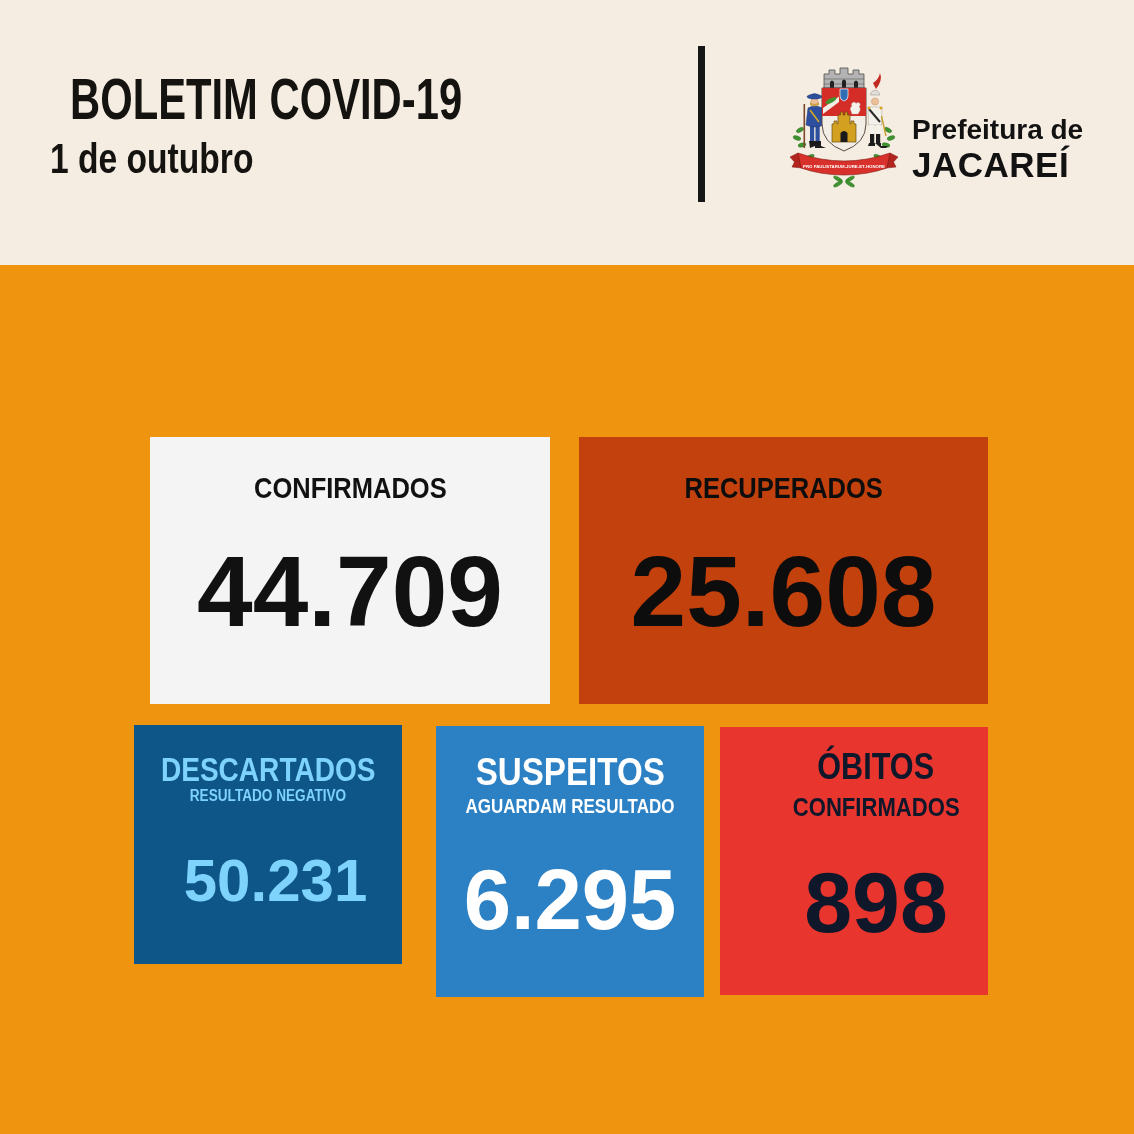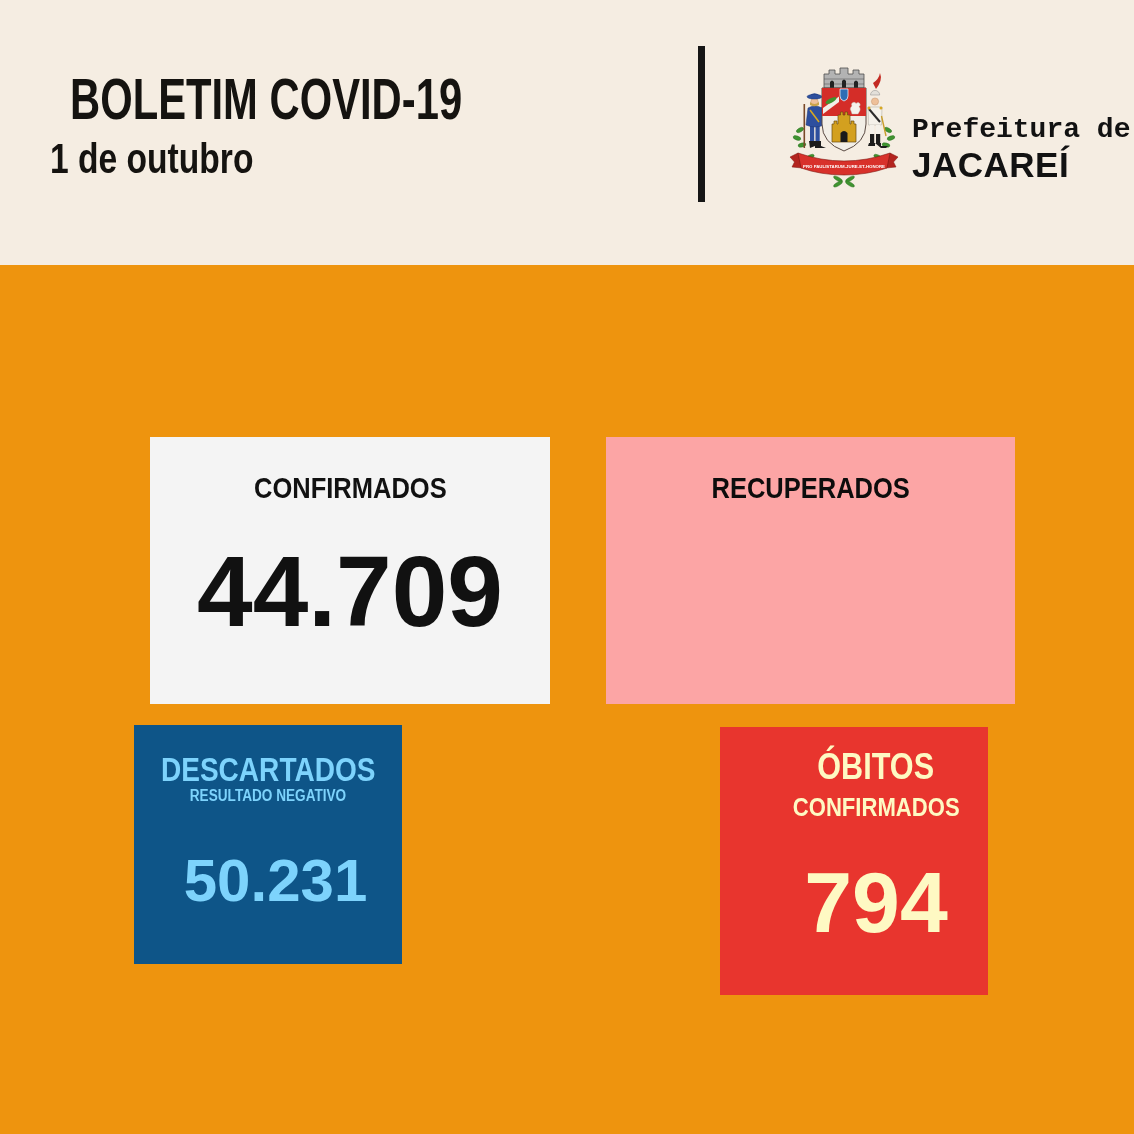--- a/index.html
+++ b/index.html
@@ -19,21 +19,21 @@
   .title-date {
     font-size: 42px; font-weight: bold; line-height: 1.0; margin-top: 10px;
     transform: scaleX(0.80); transform-origin: 50% 50%; white-space: nowrap;
   }
 
   .divider { position: absolute; left: 698px; top: 46px; width: 7px; height: 156px; background: #161616; }
 
   .logo { position: absolute; left: 788px; top: 58px; width: 330px; height: 150px; }
   .crest { position: absolute; left: 0; top: 0; width: 112px; height: 132px; }
   .logo-text { position: absolute; left: 124px; top: 58px; color: #121212; }
-  .logo-line1 { font-size: 28px; font-weight: bold; line-height: 1.0; white-space: nowrap; font-family: Liberation Mono, monospace; }
+  .logo-line1 { font-size: 28px; font-weight: bold; line-height: 1.0; white-space: nowrap; }
   .logo-line2 { font-size: 35px; font-weight: bold; letter-spacing: 0.5px; line-height: 1.0; margin-top: 3px; white-space: nowrap; }
 
   
   .main { position: absolute; left: 0; top: 265px; width: 1134px; height: 869px; }
 
   .card { position: absolute; display: flex; flex-direction: column; align-items: center; text-align: center; }
   .card .label   { font-weight: bold; line-height: 1.0; transform: scaleX(0.85); transform-origin: 50% 50%; white-space: nowrap; }
   .card .sublabel{ font-weight: bold; line-height: 1.3; transform: scaleX(0.85); transform-origin: 50% 50%; white-space: nowrap; }
   .card .value   { font-weight: bold; line-height: 1.05; white-space: nowrap; }
 
@@ -50,21 +50,21 @@
   .card-discarded { left: 134px; top: 460px; width: 268px; height: 239px; color: #7dd3fc; padding-top: 28px; }
   .card-discarded .label { font-size: 33px; }
   .card-discarded .sublabel { font-size: 16px; }
   .card-discarded .value { font-size: 60px; margin-top: 42px; margin-left: 15px; }
 
   .card-suspects { left: 436px; top: 461px; width: 268px; height: 271px; color: #fff; padding-top: 26px; }
   .card-suspects .label { font-size: 39px; }
   .card-suspects .sublabel { font-size: 20px; margin-top: 2px; }
   .card-suspects .value { font-size: 85px; margin-top: 36px; }
 
-  .card-deaths { left: 720px; top: 462px; width: 268px; height: 268px; color: #fef9c3; padding-top: 22px; padding-left: 44px; }
+  .card-deaths { left: 720px; top: 462px; width: 268px; height: 268px; color: #0f172a; padding-top: 22px; padding-left: 44px; }
   .card-deaths .label { font-size: 36px; }
   .card-deaths .sublabel { font-size: 26px; margin-top: 6px; }
   .card-deaths .value { font-size: 86px; margin-top: 32px; }
 </style>
 </head>
 <body>
 
 <div class="page">
 
   <header class="header" style="background: rgb(245, 237, 226);">
@@ -160,31 +160,37 @@
     </div>
   </header>
 
   <main class="main" style="background: rgb(238, 148, 14);">
 
     <section class="card card-confirmed" style="background: rgb(244, 244, 244);">
       <div class="label">CONFIRMADOS</div>
       <div class="value">44.709</div>
     </section>
 
-    <section class="card card-recovered" style="background: #fca5a5; margin-left: 27px;">
+    <section class="card card-recovered" style="background: #c2410c;">
       <div class="label">RECUPERADOS</div>
+      <div class="value">25.608</div>
     </section>
 
     <section class="card card-discarded" style="background: rgb(14, 85, 136);">
       <div class="label">DESCARTADOS</div>
       <div class="sublabel">RESULTADO NEGATIVO</div>
       <div class="value">50.231</div>
     </section>
 
+    <section class="card card-suspects" style="background: rgb(44, 128, 196);">
+      <div class="label">SUSPEITOS</div>
+      <div class="sublabel">AGUARDAM RESULTADO</div>
+      <div class="value">6.295</div>
+    </section>
 
     <section class="card card-deaths" style="background: rgb(232, 53, 46);">
       <div class="label">ÓBITOS</div>
       <div class="sublabel">CONFIRMADOS</div>
-      <div class="value">794</div>
+      <div class="value">898</div>
     </section>
 
   </main>
 </div>
 
 </body></html>

